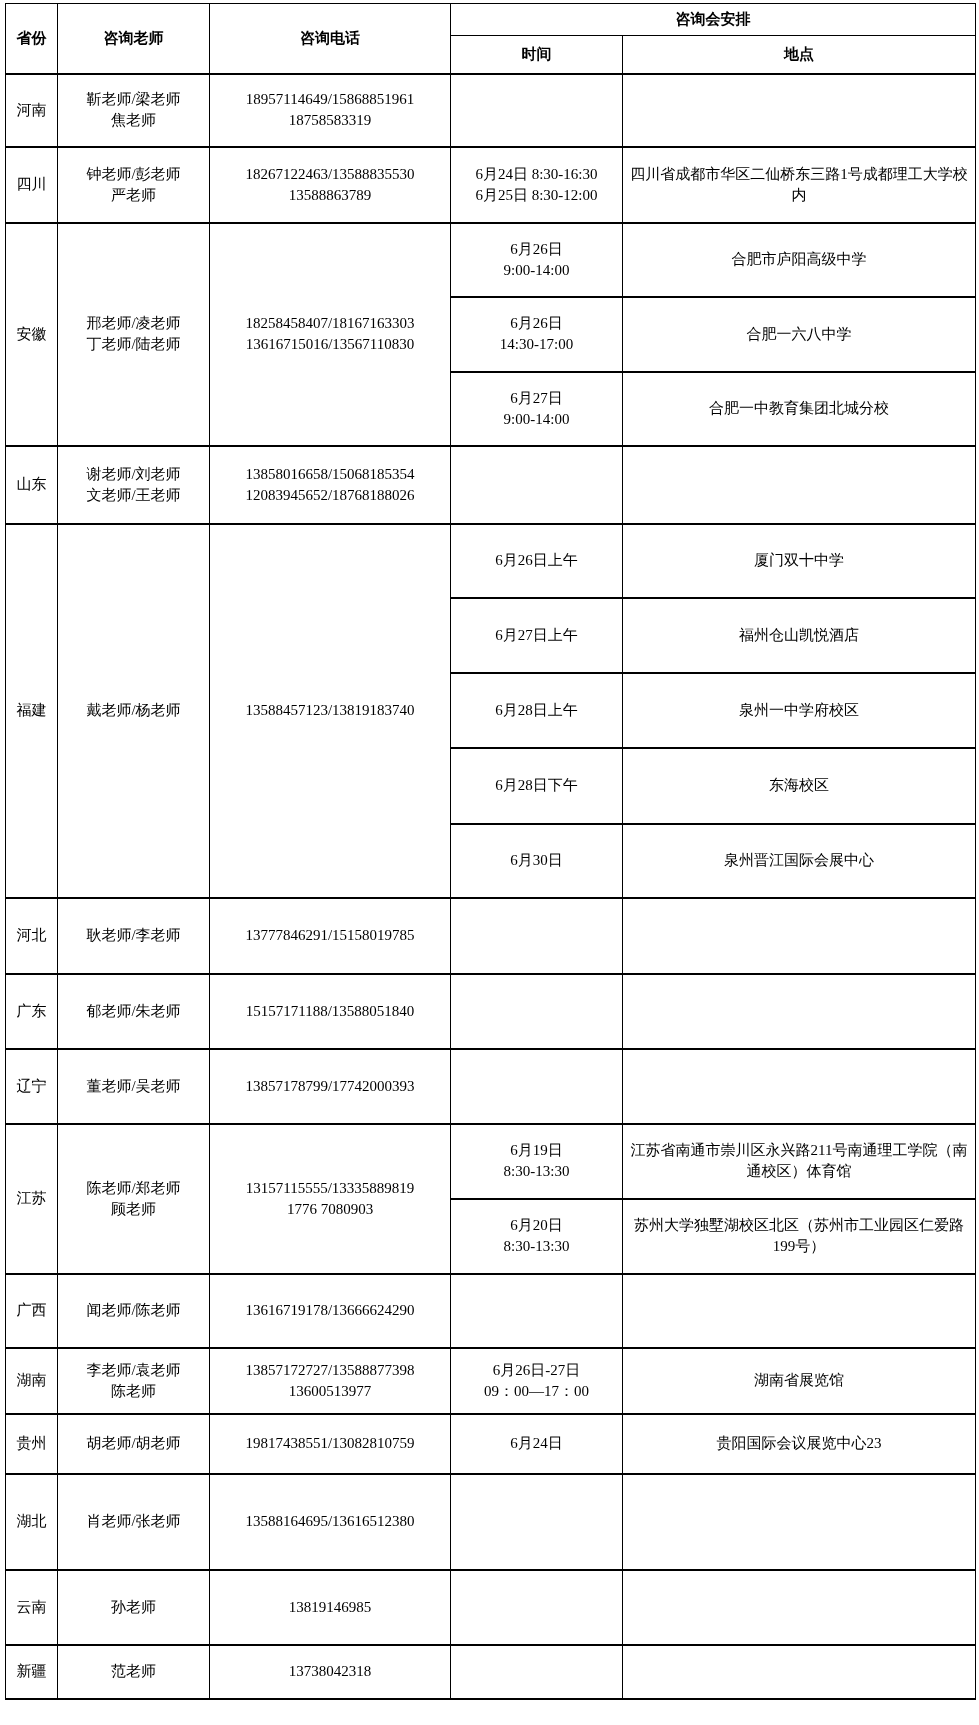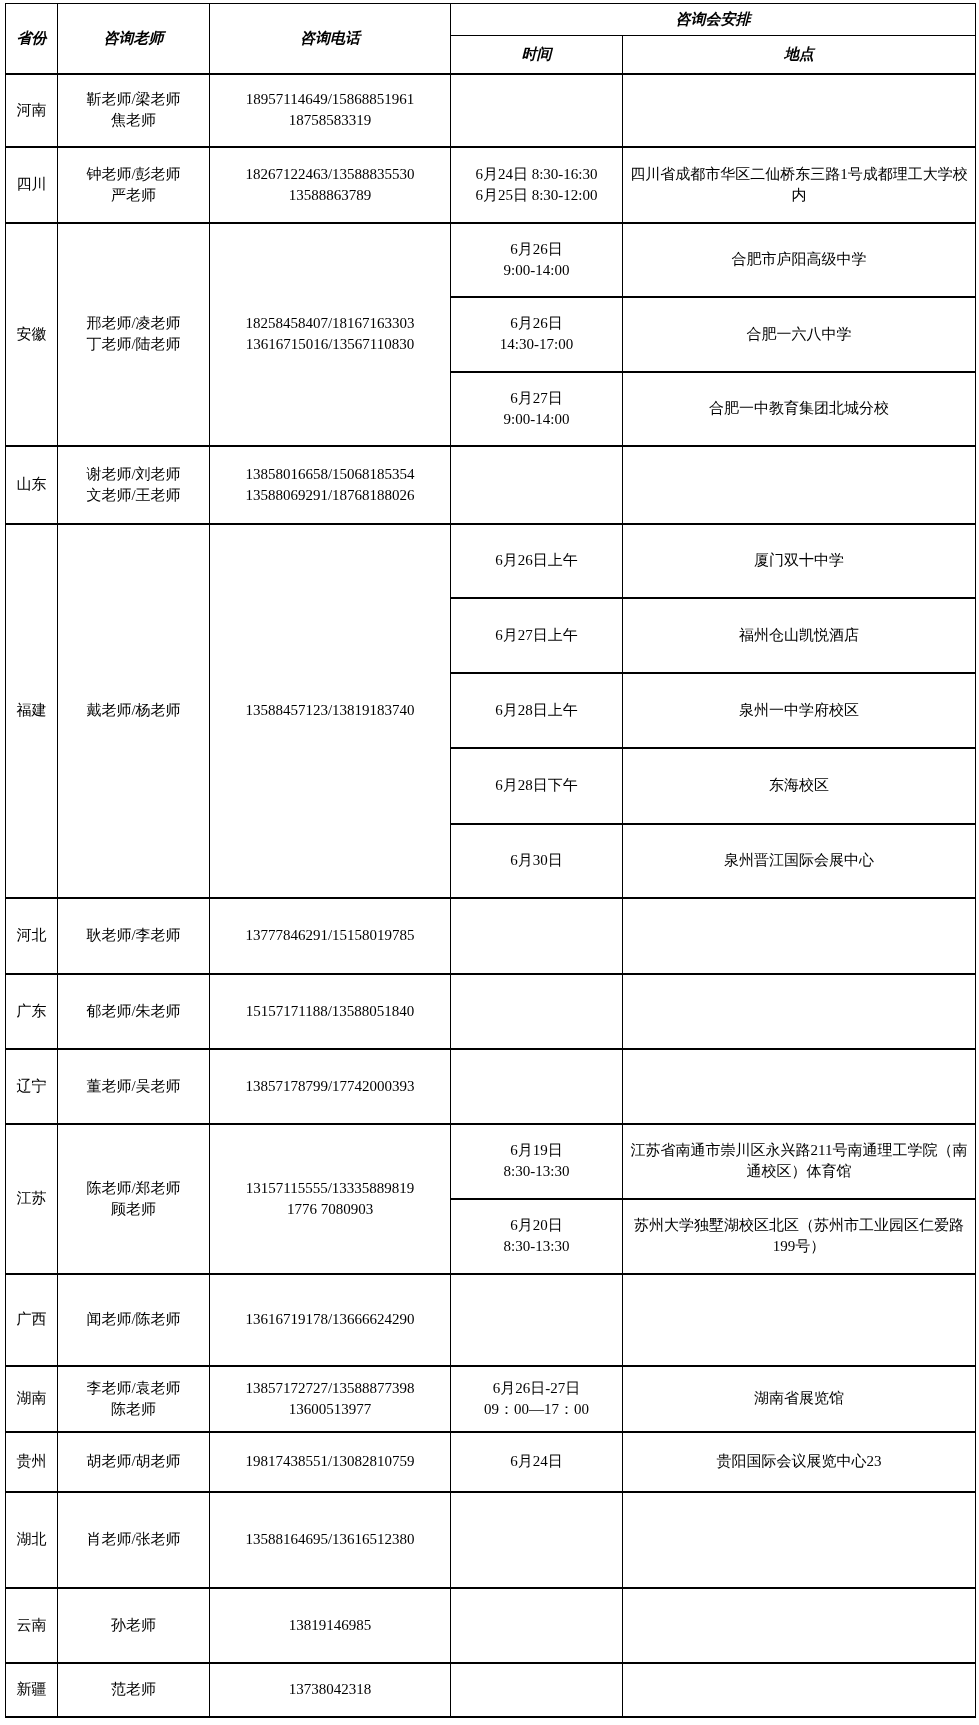--- a/index.html
+++ b/index.html
@@ -22,21 +22,21 @@
   table.sched th, table.sched td {
     border:1px solid #000000;
     text-align:center;
     vertical-align:middle;
     padding:2px 4px;
     font-size:15px;
     line-height:1.4;
     overflow:hidden;
     word-break:break-word;
   }
-  table.sched thead th { font-weight:bold;font-style:italic; }
+  table.sched thead th { font-weight:bold; }
   table.sched thead tr.h2 th { border-bottom-width:2px; }
   table.sched tbody td { border-top-width:2px; border-bottom-width:2px; }
 </style>
 </head>
 <body>
 
 <div class="page">
   <table class="sched">
     <colgroup>
       <col style="width:52px">
@@ -122,21 +122,21 @@
       </tr>
 
       <tr style="height:78px">
         <td>山东</td>
         <td>
           <div>谢老师/刘老师</div>
           <div>文老师/王老师</div>
         </td>
         <td>
           <div>13858016658/15068185354</div>
-          <div>13588069291/18768188026</div>
+          <div>12083945652/18768188026</div>
         </td>
         <td></td>
         <td></td>
       </tr>
 
       <tr style="height:74px">
         <td rowspan="5">福建</td>
         <td rowspan="5">
           <div>戴老师/杨老师</div>
         </td>
@@ -226,21 +226,21 @@
         <td>江苏省南通市崇川区永兴路211号南通理工学院（南通校区）体育馆</td>
       </tr>
       <tr style="height:75px">
         <td>
           <div>6月20日</div>
           <div>8:30-13:30</div>
         </td>
         <td>苏州大学独墅湖校区北区（苏州市工业园区仁爱路199号）</td>
       </tr>
 
-      <tr style="height:92px">
+      <tr style="height:74px">
         <td>广西</td>
         <td>
           <div>闻老师/陈老师</div>
         </td>
         <td>
           <div>13616719178/13666624290</div>
         </td>
         <td></td>
         <td></td>
       </tr>

